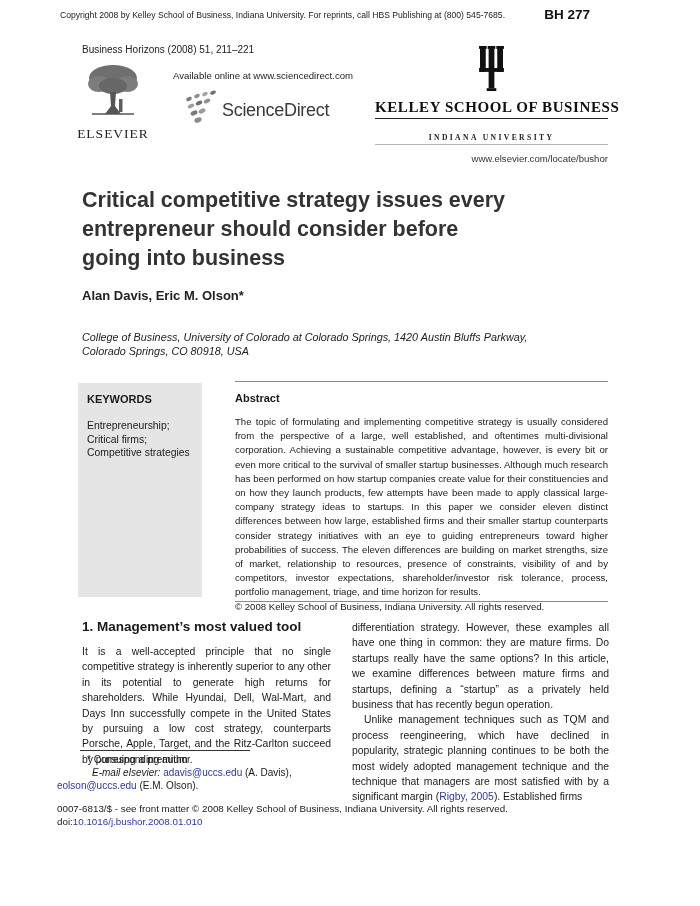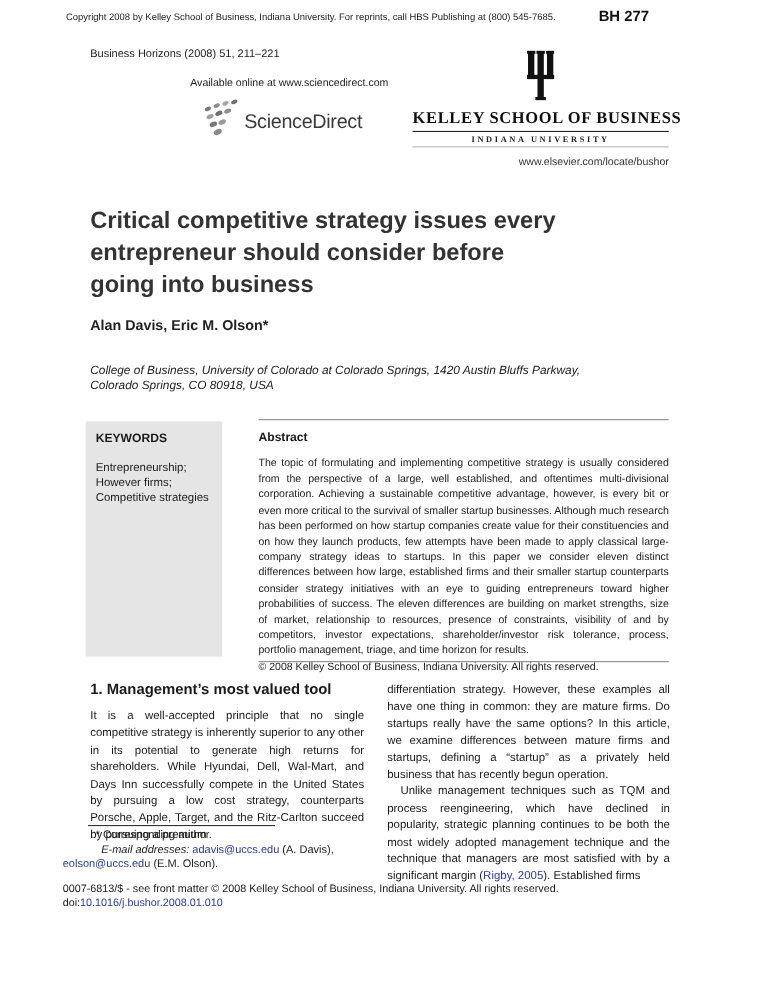--- a/index.html
+++ b/index.html
@@ -18,21 +18,21 @@
   .elsevier-name{font-family:"Liberation Serif",serif;font-size:13.5px;letter-spacing:1px;color:#222;margin-top:2px;}
   
   .avail{left:160px;top:70px;width:206px;text-align:center;font-size:9.6px;color:#222;}
   .sd-row{left:180px;top:90px;width:170px;display:flex;align-items:center;}
   .sd-text{font-size:18px;color:#3a3a3a;letter-spacing:-0.3px;}
   
   .kelley-block{left:375px;top:46px;width:233px;text-align:center;}
   .trident{height:46px;}
   .kelley-name{font-family:"Liberation Serif",serif;font-weight:bold;font-size:15px;letter-spacing:0.6px;color:#101010;margin-top:3px;white-space:nowrap;}
   .kelley-rule{border-top:1.6px solid #222;margin-top:2px;}
-  .indiana-name{font-family:"Liberation Serif",serif;font-size:7.6px;font-weight:bold;letter-spacing:2.4px;color:#222;margin-top:2px;}
+  .indiana-name{font-family:"Liberation Serif",serif;font-size:7.6px;font-weight:bold;letter-spacing:2.4px;color:#222;margin-top:14px;}
   .indiana-rule{border-top:1px solid #b5b5b5;margin-top:2px;}
   .locate-url{font-size:9.6px;color:#333;text-align:right;margin-top:8px;}
   
   .title{left:82px;top:186px;width:470px;font-size:21.5px;line-height:29px;font-weight:bold;color:#333;}
   .authors{left:82px;top:288px;font-size:13px;font-weight:bold;color:#222;}
   .affiliation{left:82px;top:331px;width:480px;font-style:italic;font-size:10.8px;line-height:13.5px;color:#222;}
   
   .kw-box{left:78px;top:383px;width:124px;height:214px;background:#e5e5e6;box-sizing:border-box;padding:10px 9px;}
   .kw-head{font-size:11px;font-weight:bold;color:#1a1a1a;margin-bottom:14px;}
   .kw-item{font-size:10.4px;line-height:13.5px;color:#1a1a1a;}
@@ -61,20 +61,34 @@
 </head>
 <body>
 
 <div class="page">
 
   <div class="abs copyright">Copyright 2008 by Kelley School of Business, Indiana University. For reprints, call HBS Publishing at (800) 545-7685.</div>
   <div class="abs bh-code">BH 277</div>
 
   <div class="abs journal-line"><span>Business Horizons (2008) </span><b>51</b><span>, 211–221</span></div>
 
+  <div class="abs elsevier-block">
+    <span>
+      <svg width="58" height="58" viewBox="0 0 58 58">
+        <ellipse cx="29" cy="16" rx="24" ry="13" fill="#6f6f6f"></ellipse>
+        <ellipse cx="15" cy="22" rx="11" ry="8" fill="#7c7c7c"></ellipse>
+        <ellipse cx="43" cy="22" rx="11" ry="8" fill="#7c7c7c"></ellipse>
+        <ellipse cx="29" cy="24" rx="14" ry="8" fill="#676767"></ellipse>
+        <path d="M26 30 L27 44 L21 52 L37 52 L31 44 L32 30 Z" fill="#555"></path>
+        <rect x="35" y="37" width="3.5" height="13" fill="#5e5e5e"></rect>
+        <path d="M8 52 H50" stroke="#555" stroke-width="1.6"></path>
+      </svg>
+    </span>
+    <div class="elsevier-name">ELSEVIER</div>
+  </div>
 
   <div class="abs avail">Available online at www.sciencedirect.com</div>
   <div class="abs sd-row">
     <span>
       <svg width="42" height="36" viewBox="0 0 42 36">
         <g fill="#8f8f8f">
           <ellipse cx="9" cy="9" rx="3" ry="1.8" transform="rotate(-25 9 9)" fill="#7a7a7a"></ellipse>
           <ellipse cx="17" cy="6" rx="3" ry="1.8" transform="rotate(-25 17 6)"></ellipse>
           <ellipse cx="25" cy="4" rx="3" ry="1.8" transform="rotate(-25 25 4)" fill="#a5a5a5"></ellipse>
           <ellipse cx="33" cy="2.6" rx="3" ry="1.8" transform="rotate(-25 33 2.6)" fill="#6f6f6f"></ellipse>
@@ -117,40 +131,40 @@
   </div>
   <div class="abs authors">Alan Davis, Eric M. Olson*</div>
   <div class="abs affiliation">
     <div>College of Business, University of Colorado at Colorado Springs, 1420 Austin Bluffs Parkway,</div>
     <div>Colorado Springs, CO 80918, USA</div>
   </div>
 
   <div class="abs kw-box">
     <div class="kw-head">KEYWORDS</div>
     <div class="kw-item">Entrepreneurship;</div>
-    <div class="kw-item">However firms;</div>
+    <div class="kw-item">Critical firms;</div>
     <div class="kw-item">Competitive strategies</div>
   </div>
 
   <div class="abs abs-rule-top"></div>
   <div class="abs abs-head">Abstract</div>
   <div class="abs abs-text">
     <span>The topic of formulating and implementing competitive strategy is usually considered from the perspective of a large, well established, and oftentimes multi-divisional corporation. Achieving a sustainable competitive advantage, however, is every bit or even more critical to the survival of smaller startup businesses. Although much research has been performed on how startup companies create value for their constituencies and on how they launch products, few attempts have been made to apply classical large-company strategy ideas to startups. In this paper we consider eleven distinct differences between how large, established firms and their smaller startup counterparts consider strategy initiatives with an eye to guiding entrepreneurs toward higher probabilities of success. The eleven differences are building on market strengths, size of market, relationship to resources, presence of constraints, visibility of and by competitors, investor expectations, shareholder/investor risk tolerance, process, portfolio management, triage, and time horizon for results.</span>
     <div class="abs-copy">© 2008 Kelley School of Business, Indiana University. All rights reserved.</div>
   </div>
   <div class="abs abs-rule-bot"></div>
 
   <div class="abs sec-head">1. Management’s most valued tool</div>
   <div class="abs col-left">It is a well-accepted principle that no single competitive strategy is inherently superior to any other in its potential to generate high returns for shareholders. While Hyundai, Dell, Wal-Mart, and Days Inn successfully compete in the United States by pursuing a low cost strategy, counterparts Porsche, Apple, Target, and the Ritz-Carlton succeed by pursuing a premium</div>
   <div class="abs col-right">
     <p>differentiation strategy. However, these examples all have one thing in common: they are mature firms. Do startups really have the same options? In this article, we examine differences between mature firms and startups, defining a “startup” as a privately held business that has recently begun operation.</p>
     <p class="indent"><span>Unlike management techniques such as TQM and process reengineering, which have declined in popularity, strategic planning continues to be both the most widely adopted management technique and the technique that managers are most satisfied with by a significant margin (</span><span class="link">Rigby, 2005</span><span>). Established firms</span></p>
   </div>
 
   <div class="abs fn-rule"></div>
   <div class="abs fn-1">* Corresponding author.</div>
-  <div class="abs fn-2"><span class="em-label">E-mail addresses:</span> <span class="link">adavis@uccs.edu</span><span> (A. Davis),</span></div>
+  <div class="abs fn-2"><span class="em-label">E-mail elsevier:</span> <span class="link">adavis@uccs.edu</span><span> (A. Davis),</span></div>
   <div class="abs fn-3"><span class="link">eolson@uccs.edu</span><span> (E.M. Olson).</span></div>
 
   <div class="abs foot-1">0007-6813/$ - see front matter © 2008 Kelley School of Business, Indiana University. All rights reserved.</div>
   <div class="abs foot-2"><span>doi:</span><span class="link">10.1016/j.bushor.2008.01.010</span></div>
 
 </div>
 
 </body></html>

